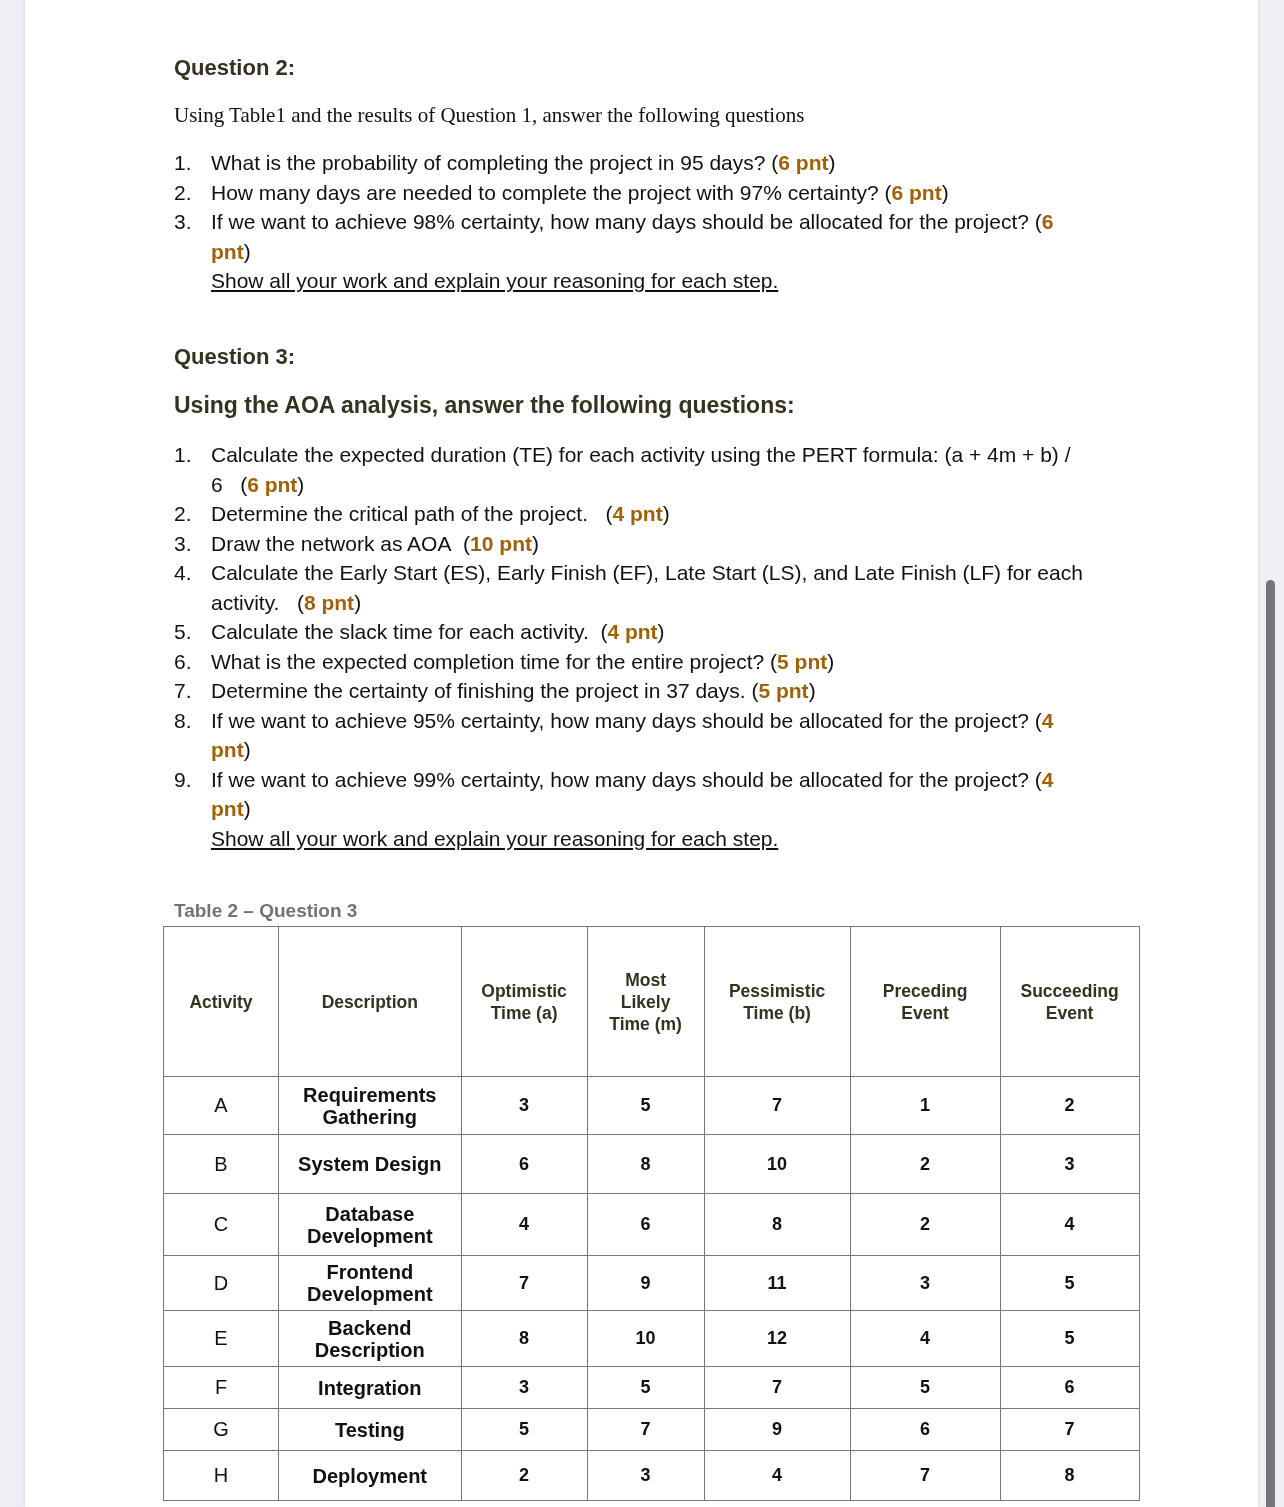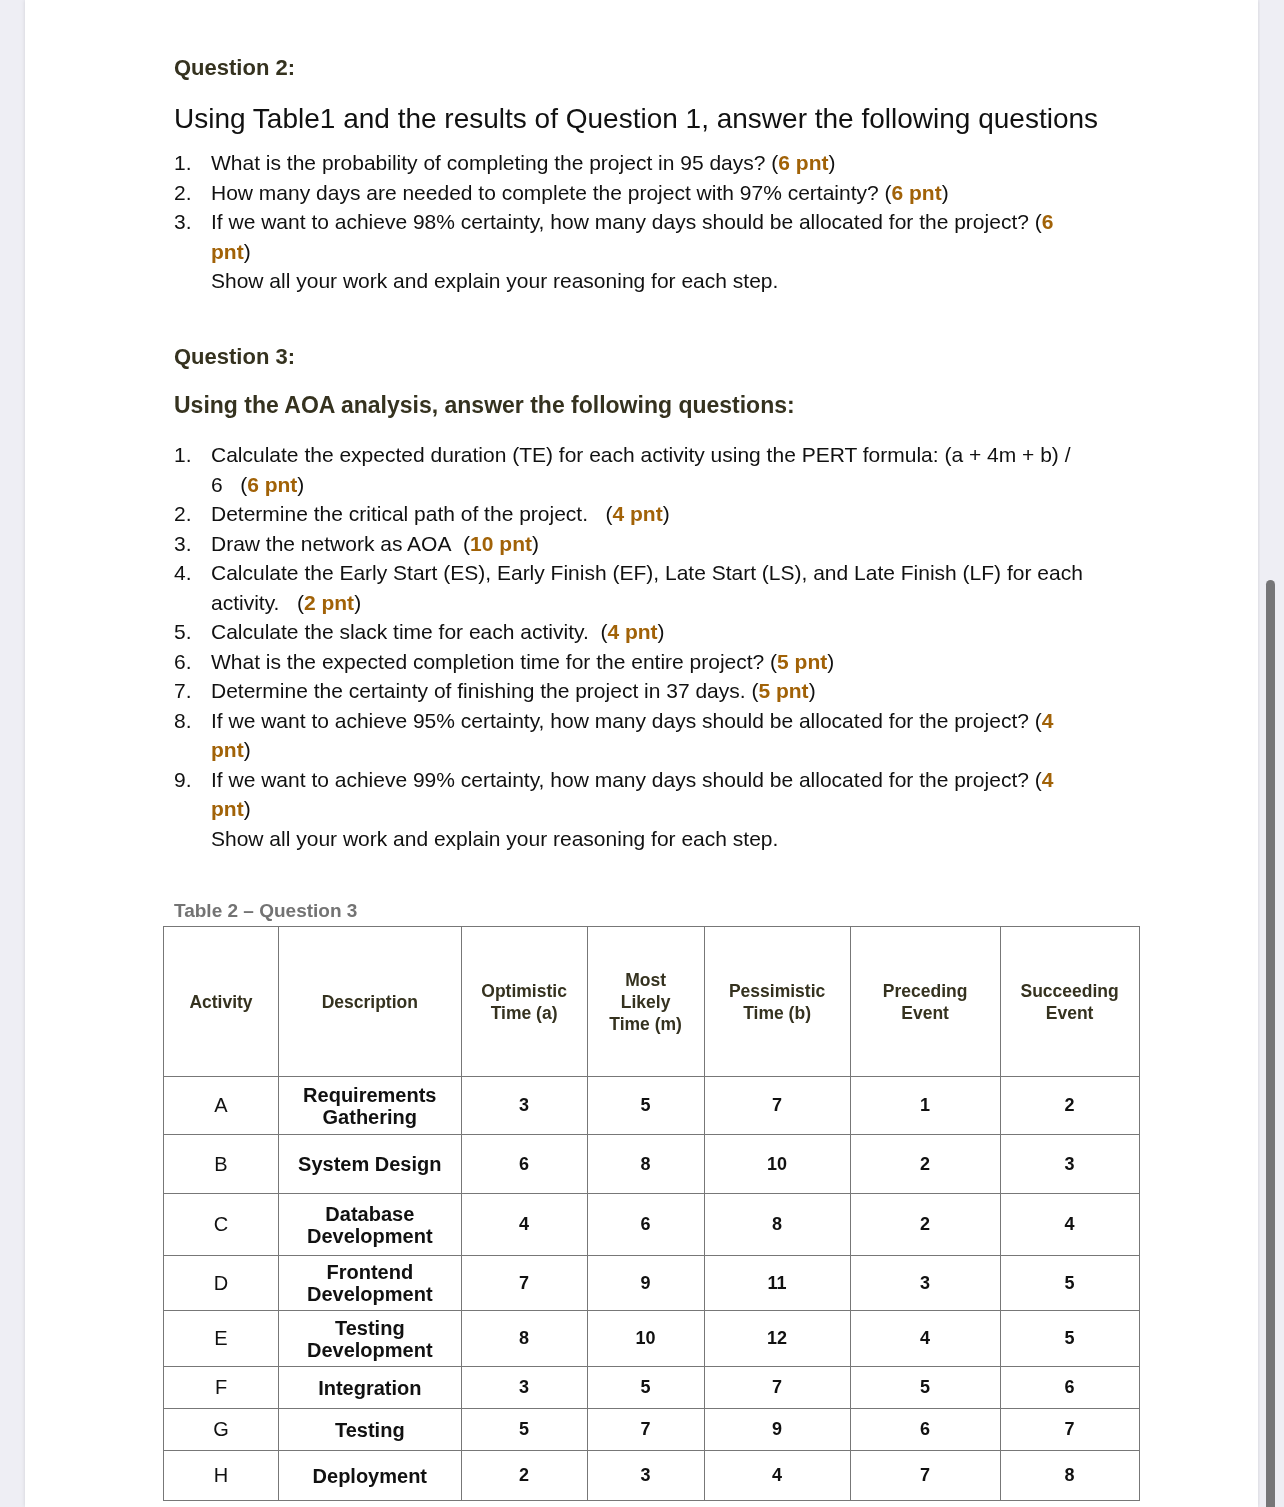--- a/index.html
+++ b/index.html
@@ -21,30 +21,30 @@
   }
   .scroll-thumb {
     position: absolute; left: 1266px; top: 580px; width: 9px; height: 940px;
     background: #767678; border-radius: 5px;
   }
   .content { position: absolute; left: 174px; top: 0; width: 960px; }
   .heading {
     position: absolute; left: 0; font-weight: bold; color: #35321f;
     font-size: 22px; white-space: nowrap;
   }
-  .intro { position: absolute; left: 0; font-size: 28px; white-space: nowrap; color: #111; }
+  .intro { position: absolute; left: 0; font-size: 21px; white-space: nowrap; color: #111; font-family: Liberation Serif, serif; }
   .subhead { position: absolute; left: 0; font-size: 23px; font-weight: bold; color: #35321f; white-space: nowrap; text-align: right; }
   ol.qlist {
     position: absolute; left: 0; margin: 0; padding: 0; list-style: none;
     font-size: 21px; line-height: 29.5px; width: 950px; color: #111;
   }
   ol.qlist li { position: relative; padding-left: 37px; }
   ol.qlist li .num { position: absolute; left: 0; top: 0; }
   .pts { color: #a16207; font-weight: bold; margin-top: 32px; }
-  .note { display: block; }
+  .note { display: block; text-decoration: underline; }
   .table-caption {
     position: absolute; left: 0; top: 900px; font-size: 19px; font-weight: bold; color: #737373;
     white-space: nowrap;
   }
   table.t2 {
     position: absolute; left: 163px; top: 926px;
     border-collapse: collapse; font-size: 17px;
   }
   table.t2 th, table.t2 td {
     border: 1.5px solid #777; text-align: center; vertical-align: middle; padding: 0;
@@ -85,21 +85,21 @@
     <li style="padding-right:30px;">
       <span class="num">1.</span><span>Calculate the expected duration (TE) for each activity using the PERT formula: (a + 4m + b) / 6&nbsp;&nbsp; (</span><span class="pts">6 pnt</span><span>)</span>
     </li>
     <li>
       <span class="num">2.</span><span>Determine the critical path of the project.&nbsp;&nbsp; (</span><span class="pts">4 pnt</span><span>)</span>
     </li>
     <li>
       <span class="num">3.</span><span>Draw the network as AOA&nbsp; (</span><span class="pts">10 pnt</span><span>)</span>
     </li>
     <li>
-      <span class="num">4.</span><span>Calculate the Early Start (ES), Early Finish (EF), Late Start (LS), and Late Finish (LF) for each activity.&nbsp;&nbsp; (</span><span class="pts">2 pnt</span><span>)</span>
+      <span class="num">4.</span><span>Calculate the Early Start (ES), Early Finish (EF), Late Start (LS), and Late Finish (LF) for each activity.&nbsp;&nbsp; (</span><span class="pts">8 pnt</span><span>)</span>
     </li>
     <li>
       <span class="num">5.</span><span>Calculate the slack time for each activity.&nbsp; (</span><span class="pts">4 pnt</span><span>)</span>
     </li>
     <li>
       <span class="num">6.</span><span>What is the expected completion time for the entire project? (</span><span class="pts">5 pnt</span><span>)</span>
     </li>
     <li>
       <span class="num">7.</span><span>Determine the certainty of finishing the project in 37 days. (</span><span class="pts">5 pnt</span><span>)</span>
     </li>
@@ -168,21 +168,21 @@
       <td class="act">D</td>
       <td class="desc" style="padding:0 28px;">Frontend Development</td>
       <td class="num">7</td>
       <td class="num">9</td>
       <td class="num">11</td>
       <td class="num">3</td>
       <td class="num">5</td>
     </tr>
     <tr style="height:56px;">
       <td class="act">E</td>
-      <td class="desc" style="padding:0 28px;">Testing Development</td>
+      <td class="desc" style="padding:0 28px;">Backend Description</td>
       <td class="num">8</td>
       <td class="num">10</td>
       <td class="num">12</td>
       <td class="num">4</td>
       <td class="num">5</td>
     </tr>
     <tr style="height:42px;">
       <td class="act">F</td>
       <td class="desc">Integration</td>
       <td class="num">3</td>

